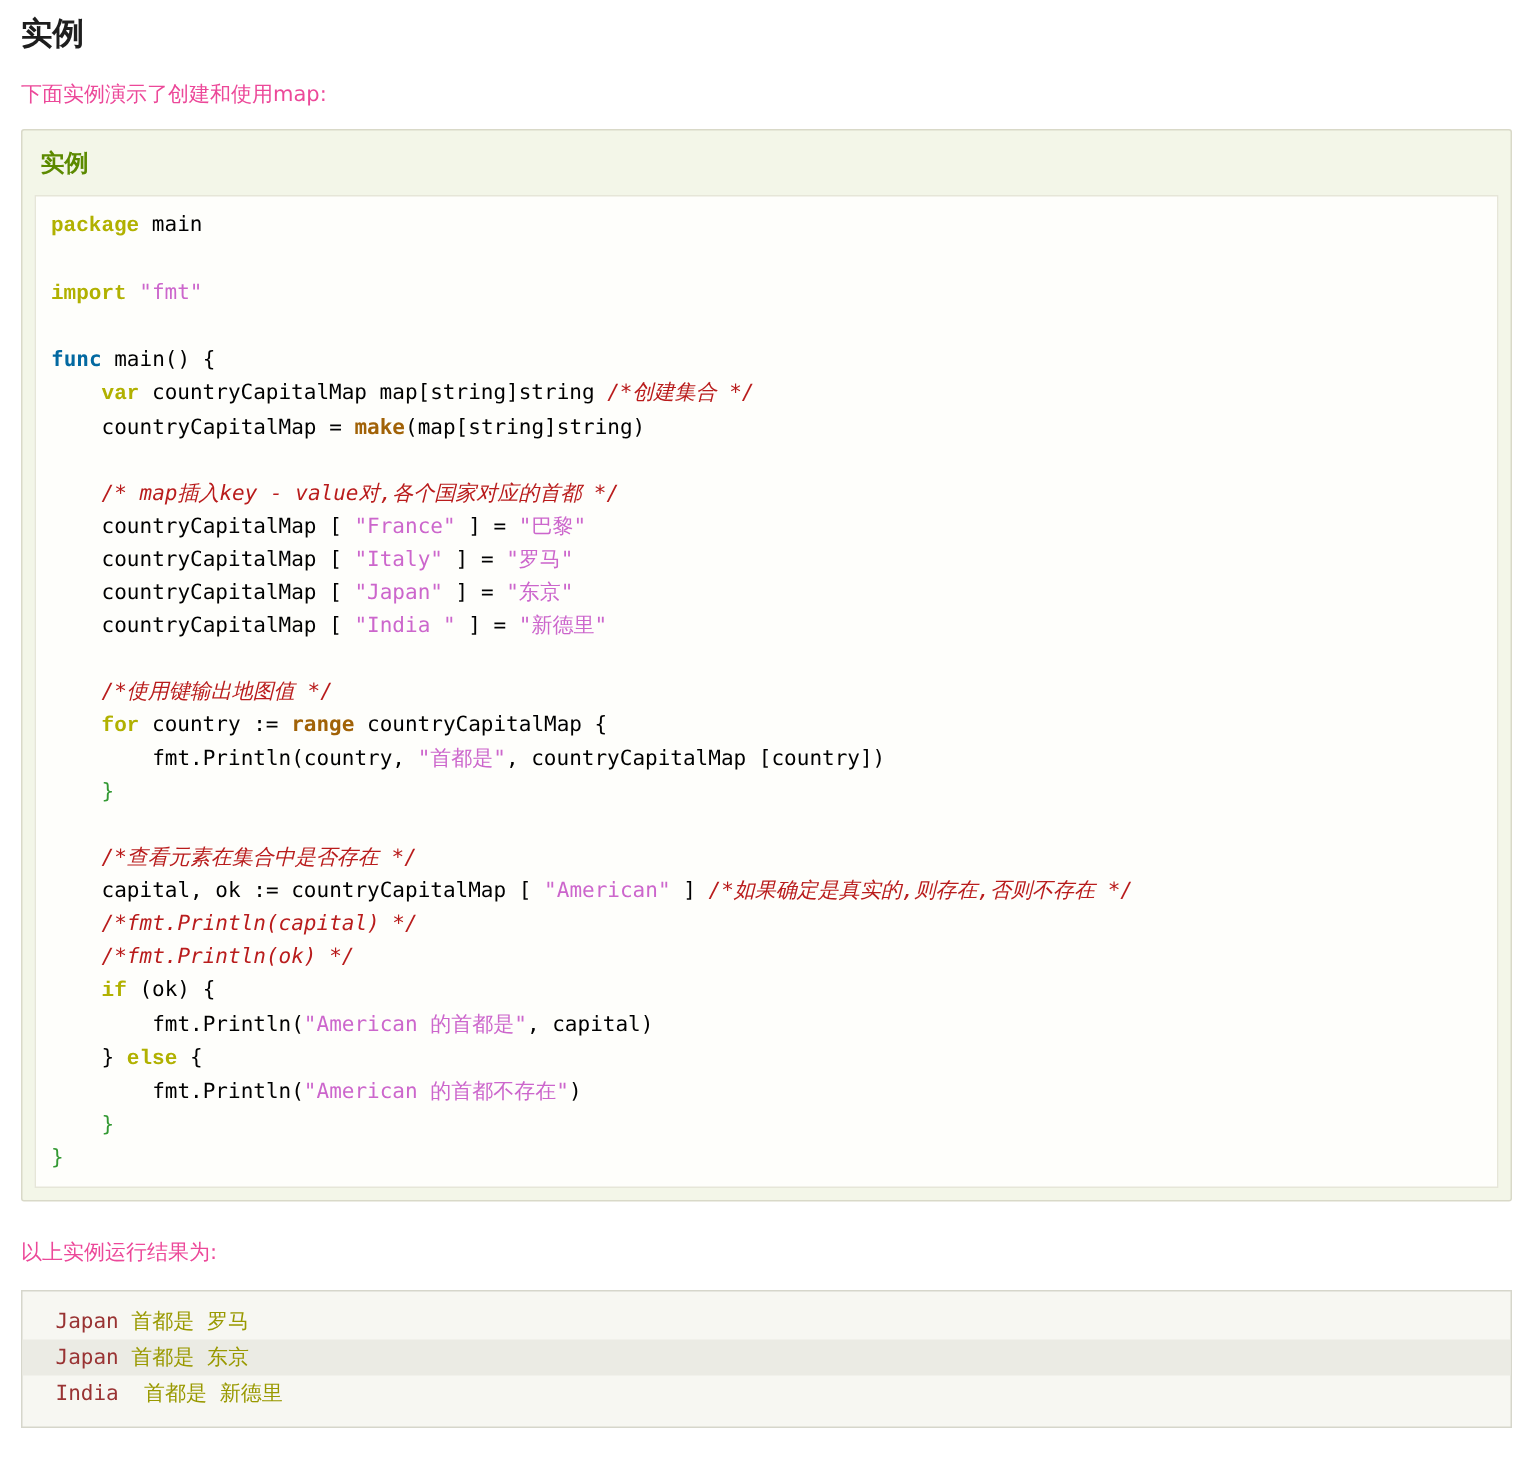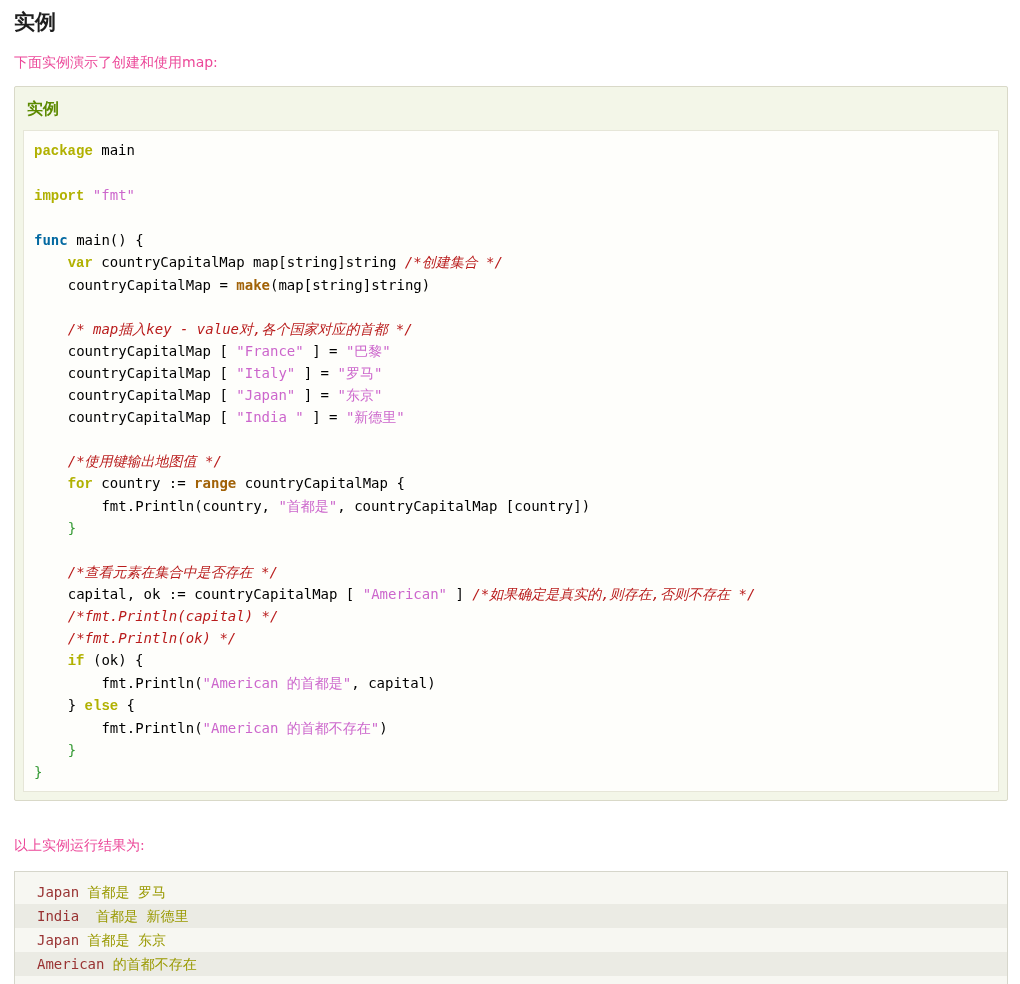--- a/index.html
+++ b/index.html
@@ -16,21 +16,21 @@
       font-size: 21px;
       font-weight: bold;
       color: #1e1e1e;
       margin: 4px 0 18px 0;
     }
     .text {
       font-size: 14px;
       color: #ec4899;
       margin: 12px 0;
     }
-    .result-label { margin: 36px 0 16px 0; }
+    .result-label { margin: 25px 0 16px 0; }
 
     
     .example-box {
       border: 1px solid #d9d9c8;
       background: #f3f6e8;
       border-radius: 2px;
       padding: 10px 8px 8px 8px;
       margin: 14px 0 18px 0;
     }
     .example-title {
@@ -88,17 +88,16 @@
 
   <div class="example-box">
     <div class="example-title">实例</div>
     <div class="code-block"><div class="line"><span class="kw">package</span><span> main</span></div><div class="line">&nbsp;</div><div class="line"><span class="kw">import</span><span> </span><span class="str">"fmt"</span></div><div class="line">&nbsp;</div><div class="line"><span class="fnk">func</span><span> main() {</span></div><div class="line"><span>    </span><span class="kw">var</span><span> countryCapitalMap map[string]string </span><span class="cmt">/*创建集合 */</span></div><div class="line"><span>    countryCapitalMap = </span><span class="bi">make</span><span>(map[string]string)</span></div><div class="line">&nbsp;</div><div class="line"><span>    </span><span class="cmt">/* map插入key - value对,各个国家对应的首都 */</span></div><div class="line"><span>    countryCapitalMap [ </span><span class="str">"France"</span><span> ] = </span><span class="str">"巴黎"</span></div><div class="line"><span>    countryCapitalMap [ </span><span class="str">"Italy"</span><span> ] = </span><span class="str">"罗马"</span></div><div class="line"><span>    countryCapitalMap [ </span><span class="str">"Japan"</span><span> ] = </span><span class="str">"东京"</span></div><div class="line"><span>    countryCapitalMap [ </span><span class="str">"India "</span><span> ] = </span><span class="str">"新德里"</span></div><div class="line">&nbsp;</div><div class="line"><span>    </span><span class="cmt">/*使用键输出地图值 */</span></div><div class="line"><span>    </span><span class="kw">for</span><span> country := </span><span class="bi">range</span><span> countryCapitalMap {</span></div><div class="line"><span>        fmt.Println(country, </span><span class="str">"首都是"</span><span>, countryCapitalMap [country])</span></div><div class="line"><span>    </span><span class="sym">}</span></div><div class="line">&nbsp;</div><div class="line"><span>    </span><span class="cmt">/*查看元素在集合中是否存在 */</span></div><div class="line"><span>    capital, ok := countryCapitalMap [ </span><span class="str">"American"</span><span> ] </span><span class="cmt">/*如果确定是真实的,则存在,否则不存在 */</span></div><div class="line"><span>    </span><span class="cmt">/*fmt.Println(capital) */</span></div><div class="line"><span>    </span><span class="cmt">/*fmt.Println(ok) */</span></div><div class="line"><span>    </span><span class="kw">if</span><span> (ok) {</span></div><div class="line"><span>        fmt.Println(</span><span class="str">"American 的首都是"</span><span>, capital)</span></div><div class="line"><span>    } </span><span class="kw">else</span><span> {</span></div><div class="line"><span>        fmt.Println(</span><span class="str">"American 的首都不存在"</span><span>)</span></div><div class="line"><span>    </span><span class="sym">}</span></div><div class="line"><span class="sym">}</span></div></div>
   </div>
 
   <p class="text result-label">以上实例运行结果为:</p>
 
   <div class="output-box">
       <div class="line"><span class="oen">Japan </span><span class="ozh">首都是 罗马</span></div>
+      <div class="line"><span class="oen">Japan </span><span class="ozh">首都是 东京</span></div>
       <div class="line"><span class="oen">India  </span><span class="ozh">首都是 新德里</span></div>
-      <div class="line"><span class="oen">Japan </span><span class="ozh">首都是 东京</span></div>
-      <div class="line"><span class="oen">American </span><span class="ozh">的首都不存在</span></div>
     </div>
 </div>
 
 </body></html>

